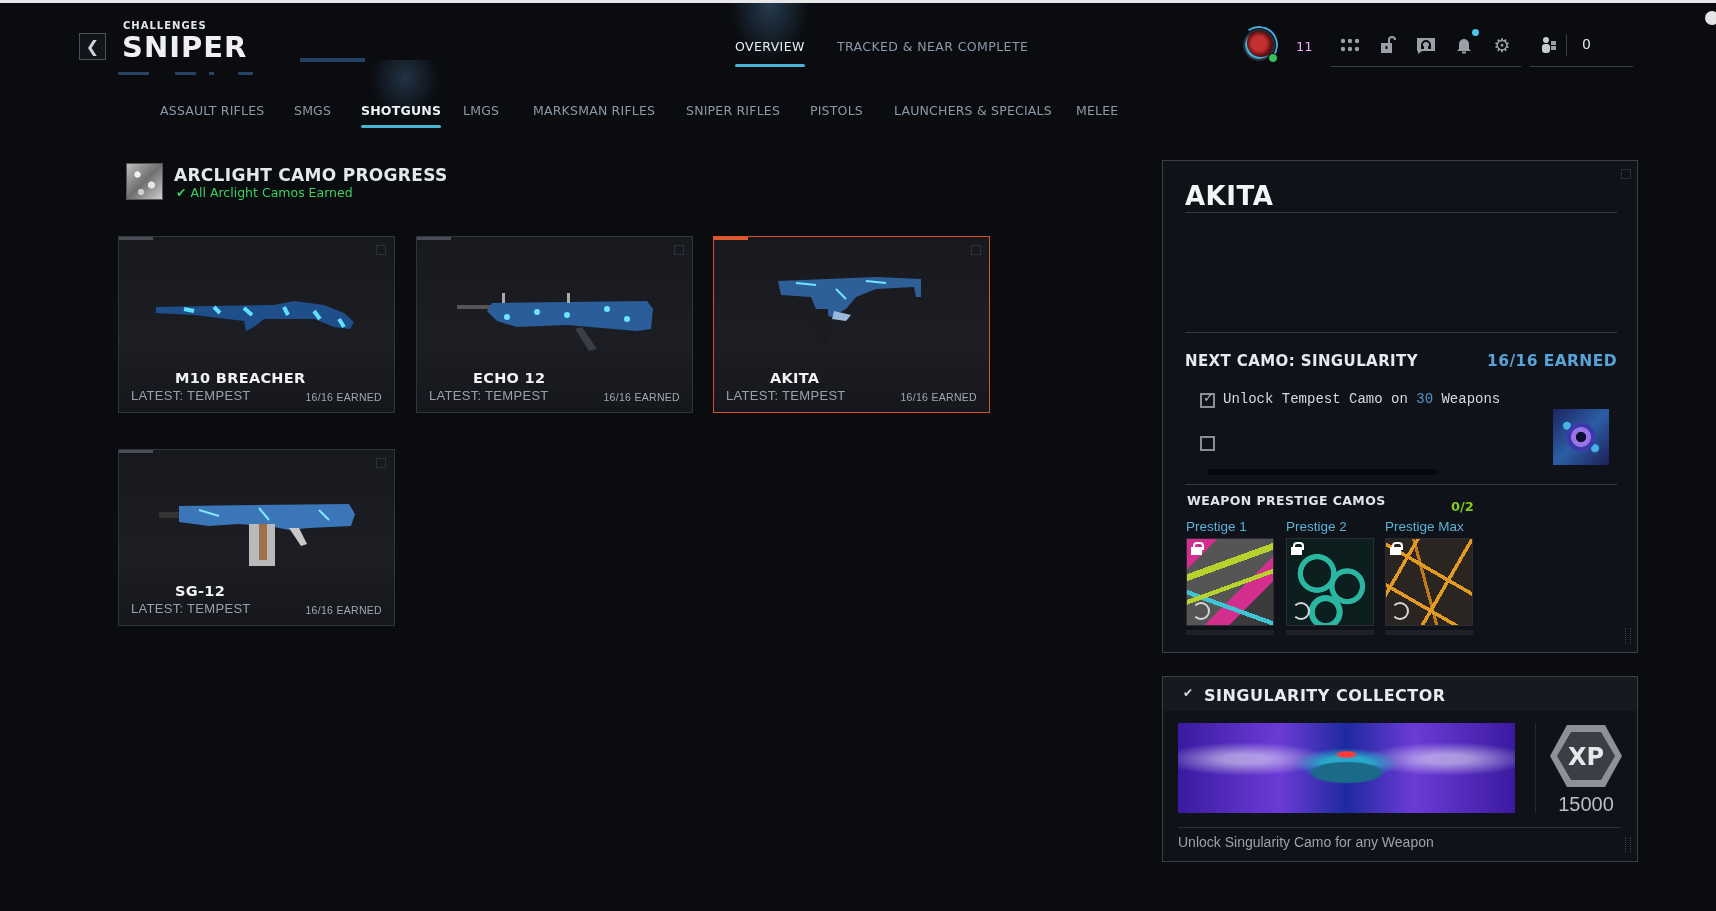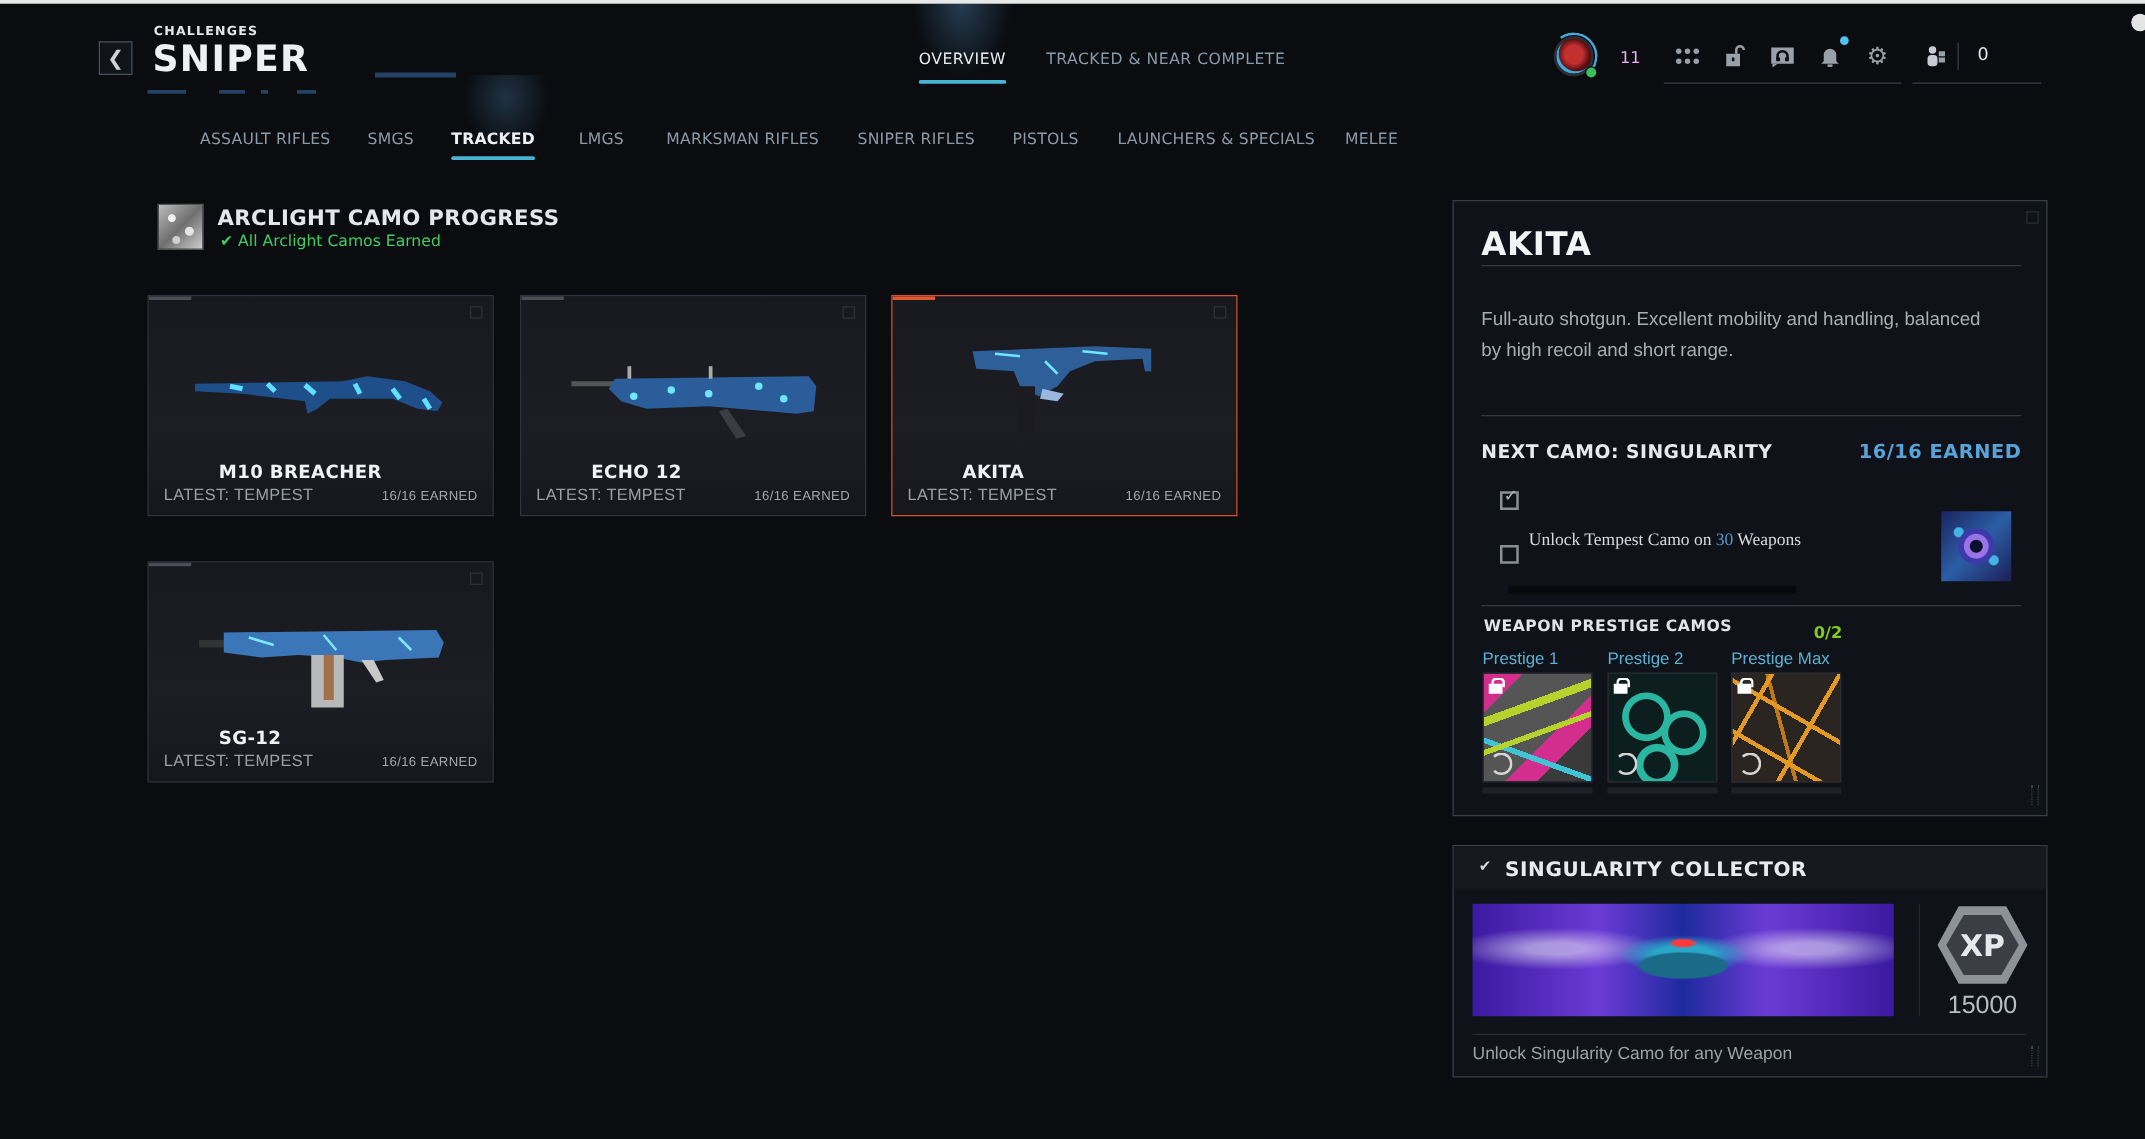--- a/index.html
+++ b/index.html
@@ -81,21 +81,21 @@
   
   .panel { left: 1162px; top: 160px; width: 476px; height: 493px; background: #0f1218; border: 1px solid #3a3e46; }
   .panel .corner-ic { position: absolute; right: 6px; top: 8px; width: 10px; height: 10px; border: 1px solid #2a2e34; }
   .p-title { position: absolute; left: 22px; top: 20px; font-size: 26px; font-weight: bold; color: #f2f4f6; letter-spacing: .5px; }
   .p-rule { position: absolute; left: 22px; right: 20px; height: 1px; background: #343841; }
   .p-desc { position: absolute; left: 22px; top: 82px; width: 400px; font-size: 15px; line-height: 25px; color: #a9aeb6; font-family: "Liberation Sans", sans-serif; }
   .next-camo { position: absolute; left: 22px; top: 191px; font-size: 15px; font-weight: bold; color: #e6e9ee; letter-spacing: .4px; }
   .next-earned { position: absolute; right: 20px; top: 191px; font-size: 15.5px; font-weight: bold; color: #5aa3d9; letter-spacing: .4px; }
   .chkbox { position: absolute; width: 15px; height: 15px; border: 2px solid #8a8f96; cursor: pointer; }
   .chkbox.checked::after { content: "✓"; position: absolute; left: 1px; top: -5px; font-size: 13px; color: #b0b5bc; }
-  .task { position: absolute; left: 60px; top: 230px; font-size: 14px; color: #d6dae0; font-family: Liberation Serif, serif; margin-top: 34px; }
+  .task { position: absolute; left: 60px; top: 230px; font-size: 14px; color: #d6dae0; font-family: Liberation Mono, monospace; }
   .task .hl { color: #5a95c9; }
   .sing-thumb { position: absolute; left: 390px; top: 248px; width: 56px; height: 56px;
     background:
       radial-gradient(circle at 50% 50%, #0c1030 0 12%, #9a74e6 14% 24%, #3a3aa8 26% 36%, transparent 38%),
       radial-gradient(circle at 25% 30%, #44b3e8 0 6%, transparent 8%),
       radial-gradient(circle at 75% 70%, #44b3e8 0 6%, transparent 8%),
       linear-gradient(135deg, #1b2460, #2c5ea5 50%, #1c1f57);
     cursor: pointer; }
   .prog-bar { position: absolute; left: 44px; top: 308px; width: 230px; height: 6px; background: #07090c; }
   .prog-count { position: absolute; left: 288px; top: 306px; font-size: 13px; font-weight: bold; color: #84cc16; margin-top: 32px; }
@@ -217,21 +217,21 @@
     </svg>
 </div>
 <div class="abs hud-sep"></div>
 <div class="abs friends-count">0</div>
 <div class="abs hud-line" style="left:1530px;width:103px;"></div>
 <div class="abs corner-btn"></div>
 
 <div class="abs cat-glow"></div>
 <div class="abs cat" style="left:160px;"><span>ASSAULT RIFLES</span></div>
 <div class="abs cat" style="left:294px;"><span>SMGS</span></div>
-<div class="abs cat active" style="left:361px;"><span>TRACKED</span><div class="ul"></div></div>
+<div class="abs cat active" style="left:361px;"><span>SHOTGUNS</span><div class="ul"></div></div>
 <div class="abs cat" style="left:463px;"><span>LMGS</span></div>
 <div class="abs cat" style="left:533px;"><span>MARKSMAN RIFLES</span></div>
 <div class="abs cat" style="left:686px;"><span>SNIPER RIFLES</span></div>
 <div class="abs cat" style="left:810px;"><span>PISTOLS</span></div>
 <div class="abs cat" style="left:894px;"><span>LAUNCHERS &amp; SPECIALS</span></div>
 <div class="abs cat" style="left:1076px;"><span>MELEE</span></div>
 
 <div class="abs arc-icon"></div>
 <div class="abs arc-title">ARCLIGHT CAMO PROGRESS</div>
 <div class="abs arc-status">
@@ -297,21 +297,20 @@
   </svg>
   <div class="name">SG-12</div>
   <div class="latest">LATEST: TEMPEST</div>
   <div class="earned">16/16 EARNED</div>
 </div>
 
 <div class="abs panel">
   <div class="corner-ic"></div>
   <div class="p-title">AKITA</div>
   <div class="p-rule" style="top:51px;"></div>
-  <div class="p-desc">Full-auto shotgun. Excellent mobility and handling, balanced by high recoil and short range.</div>
   <div class="p-rule" style="top:171px;"></div>
   <div class="next-camo">NEXT CAMO: SINGULARITY</div>
   <div class="next-earned">16/16 EARNED</div>
 
   <div class="chkbox checked" style="left:37px;top:232px;"></div>
   <div class="task">
     <span>Unlock Tempest Camo on </span><span class="hl">30</span><span> Weapons</span>
   </div>
   <div class="chkbox" style="left:37px;top:275px;"></div>
   <div class="sing-thumb"></div>

